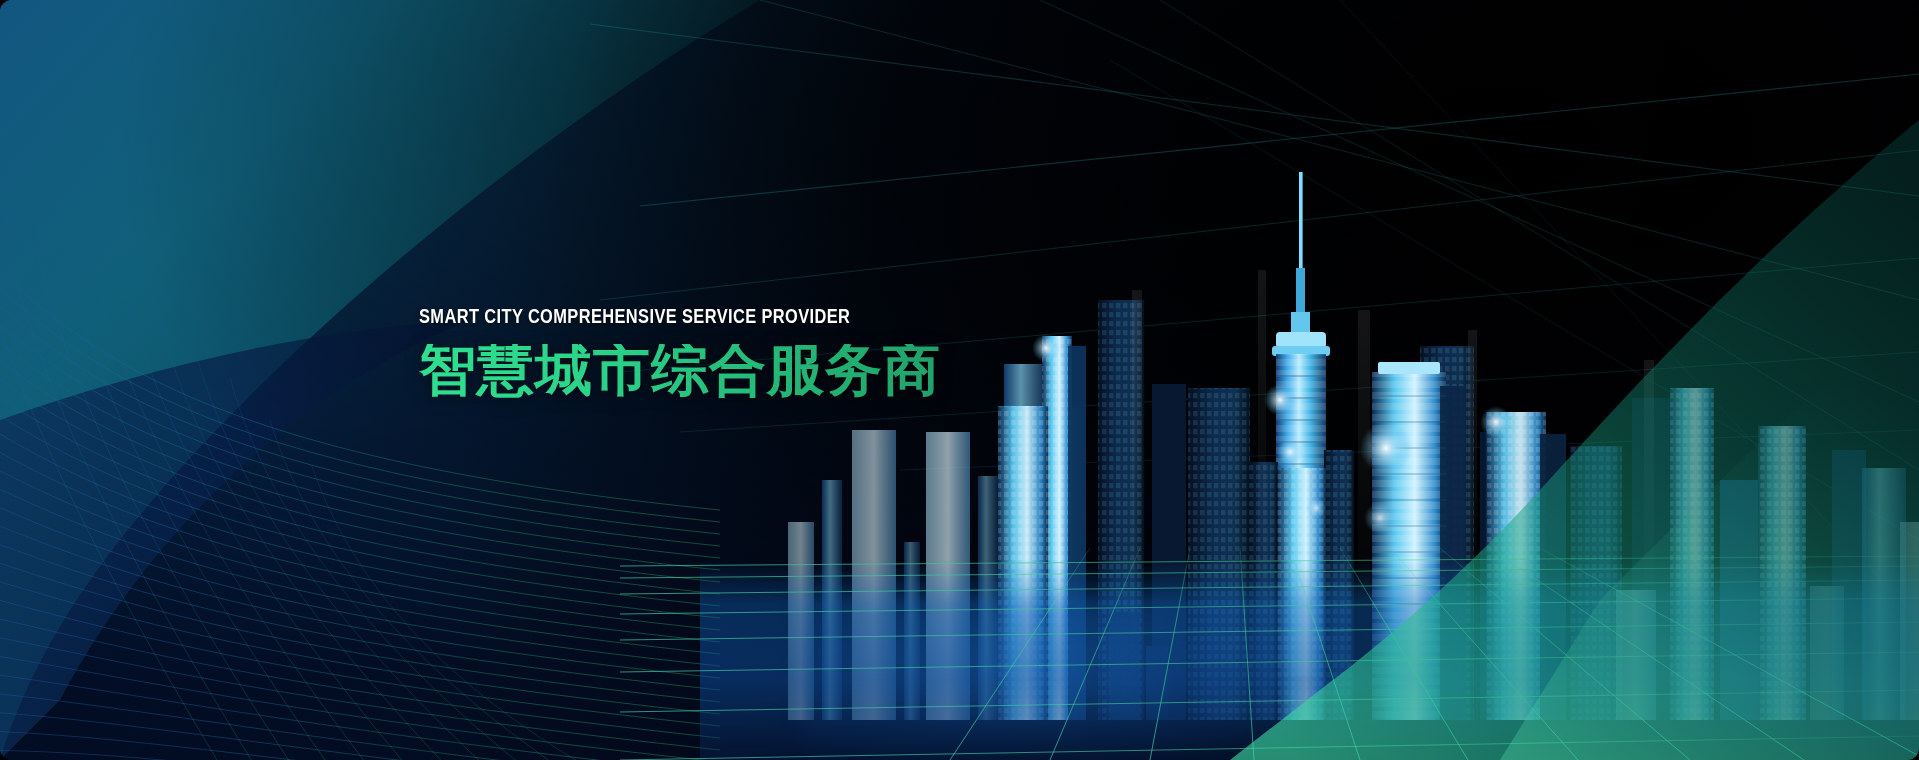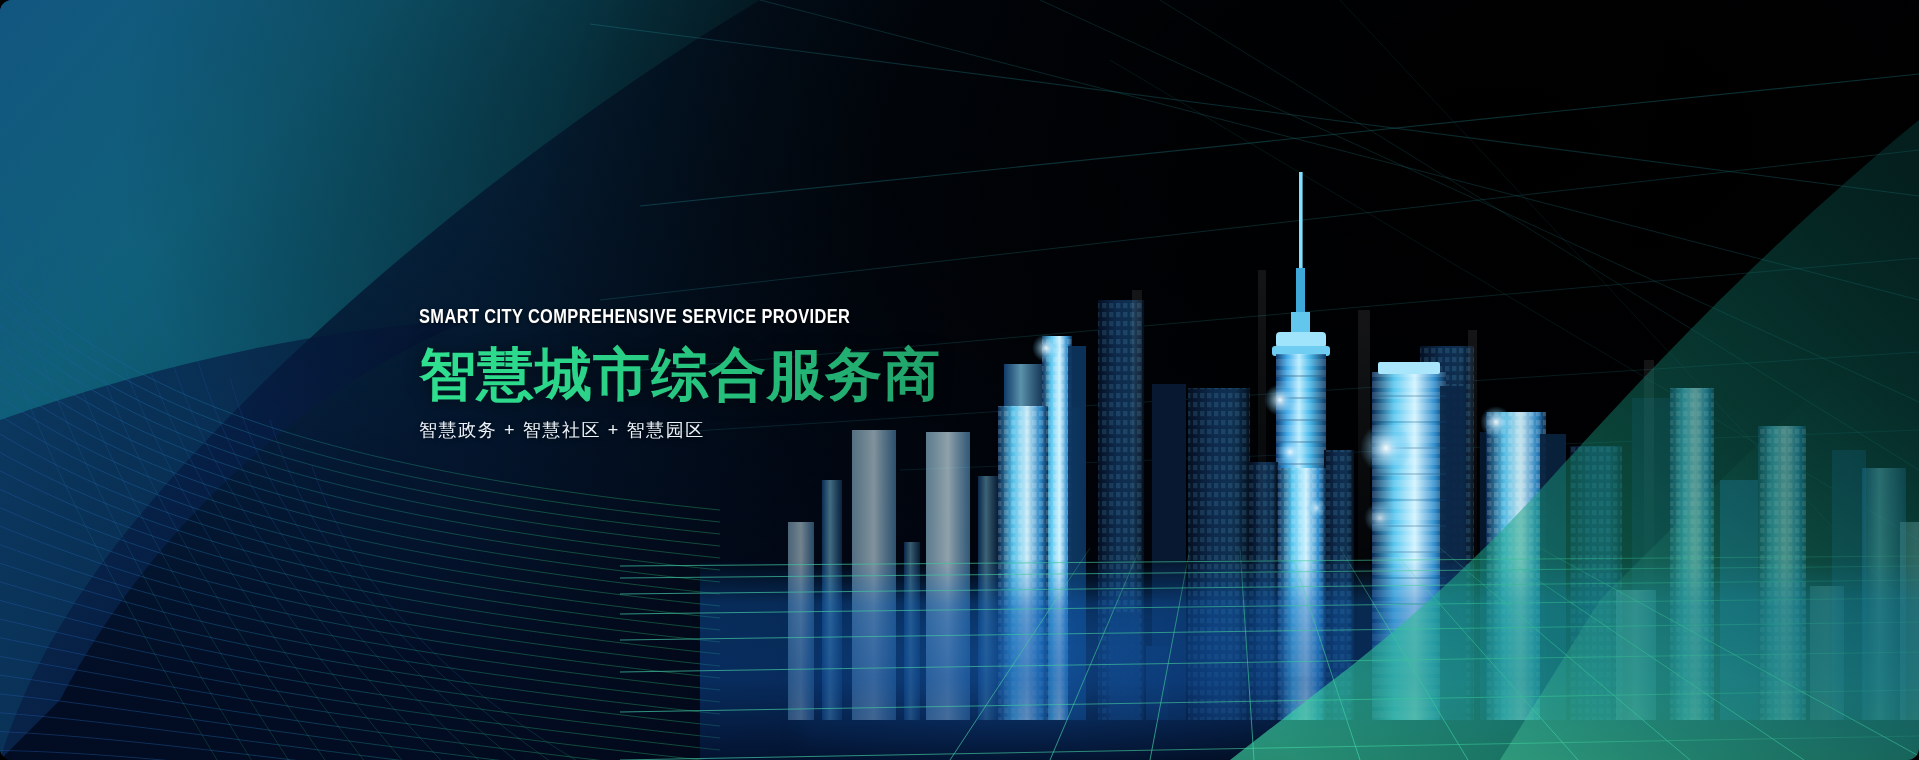--- a/index.html
+++ b/index.html
@@ -86,20 +86,21 @@
     font-weight:700;
     line-height:1.08;
     letter-spacing:1px;
     white-space:nowrap;
     background:linear-gradient(96deg,#2fe08f 0%,#2bd489 22%,#24b777 48%,#209d67 72%,#1d8a5b 100%);
     -webkit-background-clip:text;
     background-clip:text;
     color:transparent;
     -webkit-text-fill-color:transparent;
     filter:drop-shadow(0 2px 8px rgba(0,0,0,.55));
+    font-family:Liberation Mono, monospace;
   }
   .tagline{
     margin-top:16px;
     color:#eef4fb;
     font-size:18px;
     font-weight:400;
     letter-spacing:1.6px;
     line-height:1;
     white-space:nowrap;
     text-shadow:0 1px 4px rgba(0,0,0,.6);
@@ -432,16 +433,15 @@
         <stop offset="100%" stop-color="#0d6b63" stop-opacity="0"></stop>
       </linearGradient>
     </defs>
     <path d="M1919,120 C1760,250 1640,380 1540,490 C1470,566 1400,630 1320,690 L1230,760 L1919,760 Z" fill="url(#veilGrad)"></path>
     <path d="M1919,300 C1800,400 1700,500 1600,600 L1500,760 L1919,760 Z" fill="url(#veilGrad2)"></path>
   </svg>
 
   <div class="copy">
     <div class="eyebrow">SMART CITY COMPREHENSIVE SERVICE PROVIDER</div>
     <div class="headline">智慧城市综合服务商</div>
-    <div class="tagline">智慧政务 + 智慧社区 + 智慧园区</div>
   </div>
 
 </div>
 
 </body></html>

